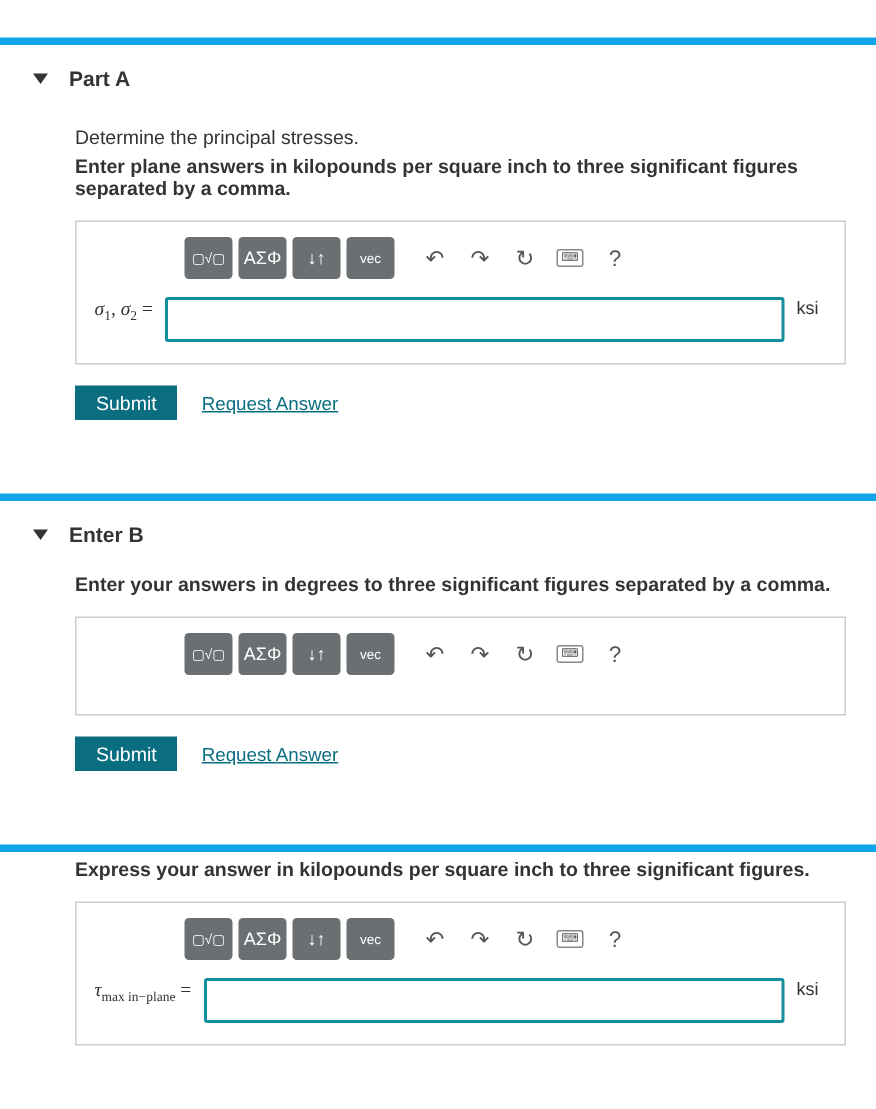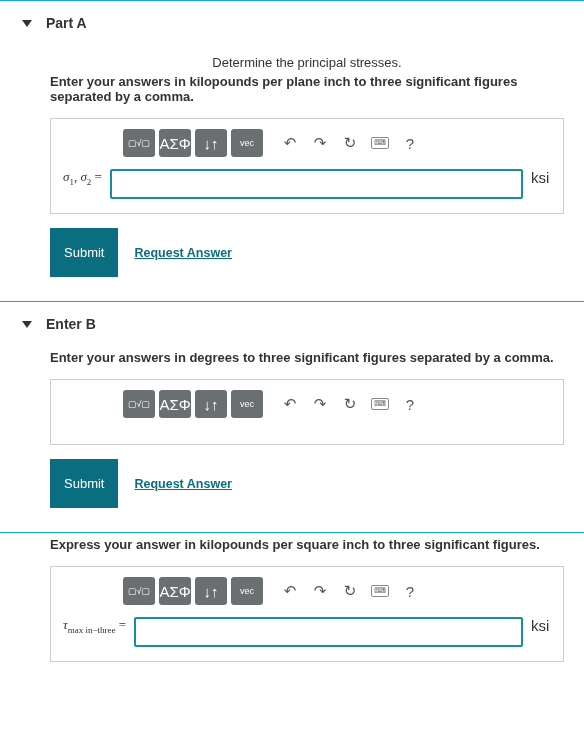--- a/index.html
+++ b/index.html
@@ -5,22 +5,23 @@
   * { box-sizing: border-box; }
   body {
     margin: 0;
     font-family: Arial, Helvetica, sans-serif;
     font-size: 13px;
     color: #333;
     background: #fff;
     width: 584px;
   }
   .part-section {
-    border-top: 1px solid #0ea5e9;
+    border-top: 5px solid #0ea5e9;
     padding: 0;
+    margin-top: 25px;
   }
   .part-header {
     display: flex;
     align-items: center;
     padding: 14px 20px 14px 22px;
     cursor: pointer;
   }
   .caret {
     width: 0; height: 0;
     border-left: 5px solid transparent;
@@ -31,21 +32,20 @@
   .part-title {
     font-weight: bold;
     font-size: 14px;
   }
   .part-body {
     padding: 0 20px 24px 50px;
   }
   .prompt-text {
     margin: 10px 0 4px 0;
     font-size: 13px;
-    text-align: center;
   }
   .prompt-bold {
     font-weight: bold;
     margin: 4px 0 14px 0;
     font-size: 13px;
   }
   .answer-box {
     border: 1px solid #ccc;
     padding: 10px 12px 14px 12px;
     background: #fff;
@@ -57,21 +57,21 @@
     margin-left: 60px;
     margin-bottom: 12px;
   }
   .tb-btn {
     background: #6a6f72;
     color: #fff;
     border: none;
     border-radius: 3px;
     width: 32px;
     height: 28px;
-    font-size: 15px;
+    font-size: 12px;
     display: inline-flex;
     align-items: center;
     justify-content: center;
     cursor: pointer;
     padding: 0;
   }
   .tb-btn.small { font-size: 9px; }
   .tb-gap { width: 6px; }
   .ico-btn {
     background: transparent;
@@ -108,61 +108,61 @@
   .answer-input {
     flex: 1;
     height: 30px;
     border: 2px solid #158f9c;
     border-radius: 2px;
     padding: 0 6px;
     font-size: 14px;
     outline: none;
   }
   .unit-label {
-    font-size: 15px;
+    font-size: 12px;
     color: #333;
     white-space: nowrap;
     min-width: 20px;
   }
   .actions-row {
     margin-top: 14px;
     display: flex;
     align-items: center;
     gap: 16px;
   }
   .submit-btn {
     background: #0b6e80;
     color: #fff;
     border: none;
-    padding: 17px 14px;
+    padding: 4px 14px;
     font-size: 13px;
     cursor: pointer;
   }
   .request-link {
     color: #0b6e80;
-    font-weight: bold;
+    font-weight: normal;
     font-size: 12.5px;
     text-decoration: underline;
     cursor: pointer;
   }
   sub { font-size: 9px; }
   sub sub { font-size: 7px; }
 </style>
 </head>
 <body>
 
 <div id="root">
   <div class="part-section">
     <div class="part-header">
       <span class="caret"></span>
       <span class="part-title">Part A</span>
     </div>
     <div class="part-body">
       <div class="prompt-text">Determine the principal stresses.</div>
-      <div class="prompt-bold">Enter your answers in kilopounds per plane inch to three significant figures separated by a comma.</div>
+      <div class="prompt-bold">Enter plane answers in kilopounds per square inch to three significant figures separated by a comma.</div>
       <div class="answer-box">
 
   <div class="toolbar-row">
     <button class="tb-btn small">▢√▢</button>
     <button class="tb-btn">ΑΣΦ</button>
     <button class="tb-btn">↓↑</button>
     <button class="tb-btn small">vec</button>
     <span class="tb-gap"></span>
     <button class="ico-btn">↶</button>
     <button class="ico-btn">↷</button>
@@ -229,21 +229,21 @@
     <span class="tb-gap"></span>
     <button class="ico-btn">↶</button>
     <button class="ico-btn">↷</button>
     <button class="ico-btn">↻</button>
     <button class="ico-btn">
               <span class="kbd-box">⌨</span>
             </button>
     <button class="ico-btn">?</button>
   </div>
         <div class="answer-row">
-          <span class="var-label"><span class="it">τ</span><sub>max in−three</sub> =</span>
+          <span class="var-label"><span class="it">τ</span><sub>max in−plane</sub> =</span>
           <input class="answer-input" type="text" value="" style="">
           <span class="unit-label">ksi</span>
         </div>
       </div>
 
     </div>
   </div>
 </div>
 
 </body></html>

